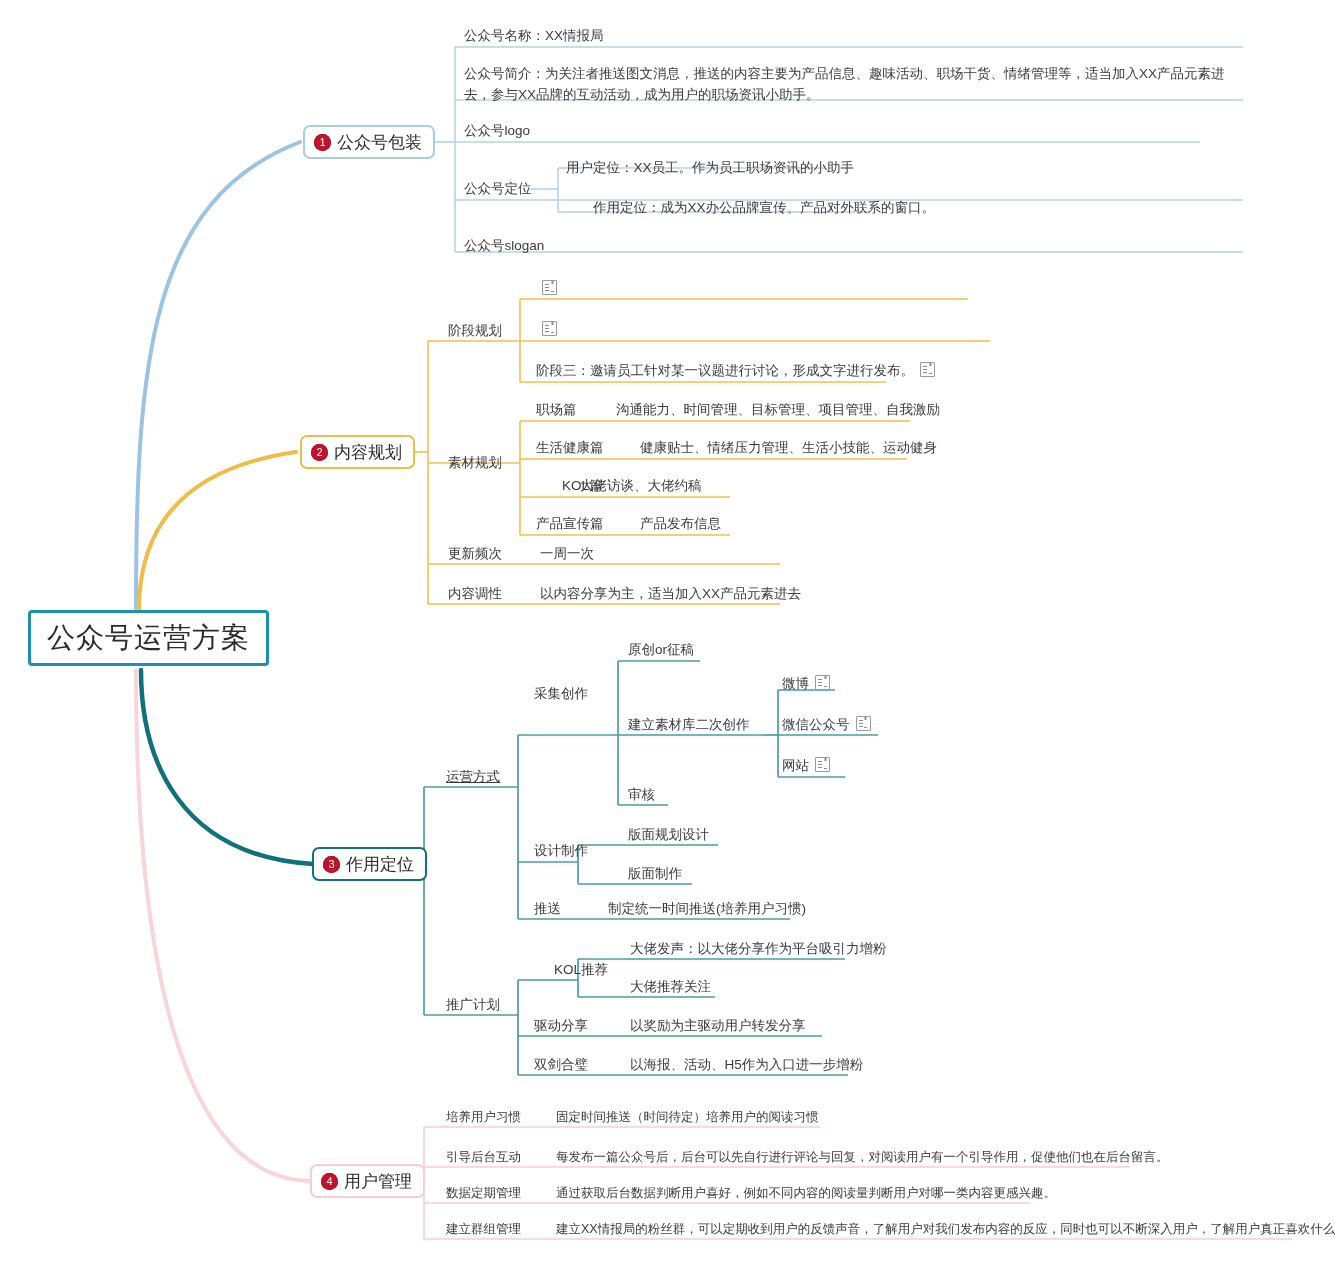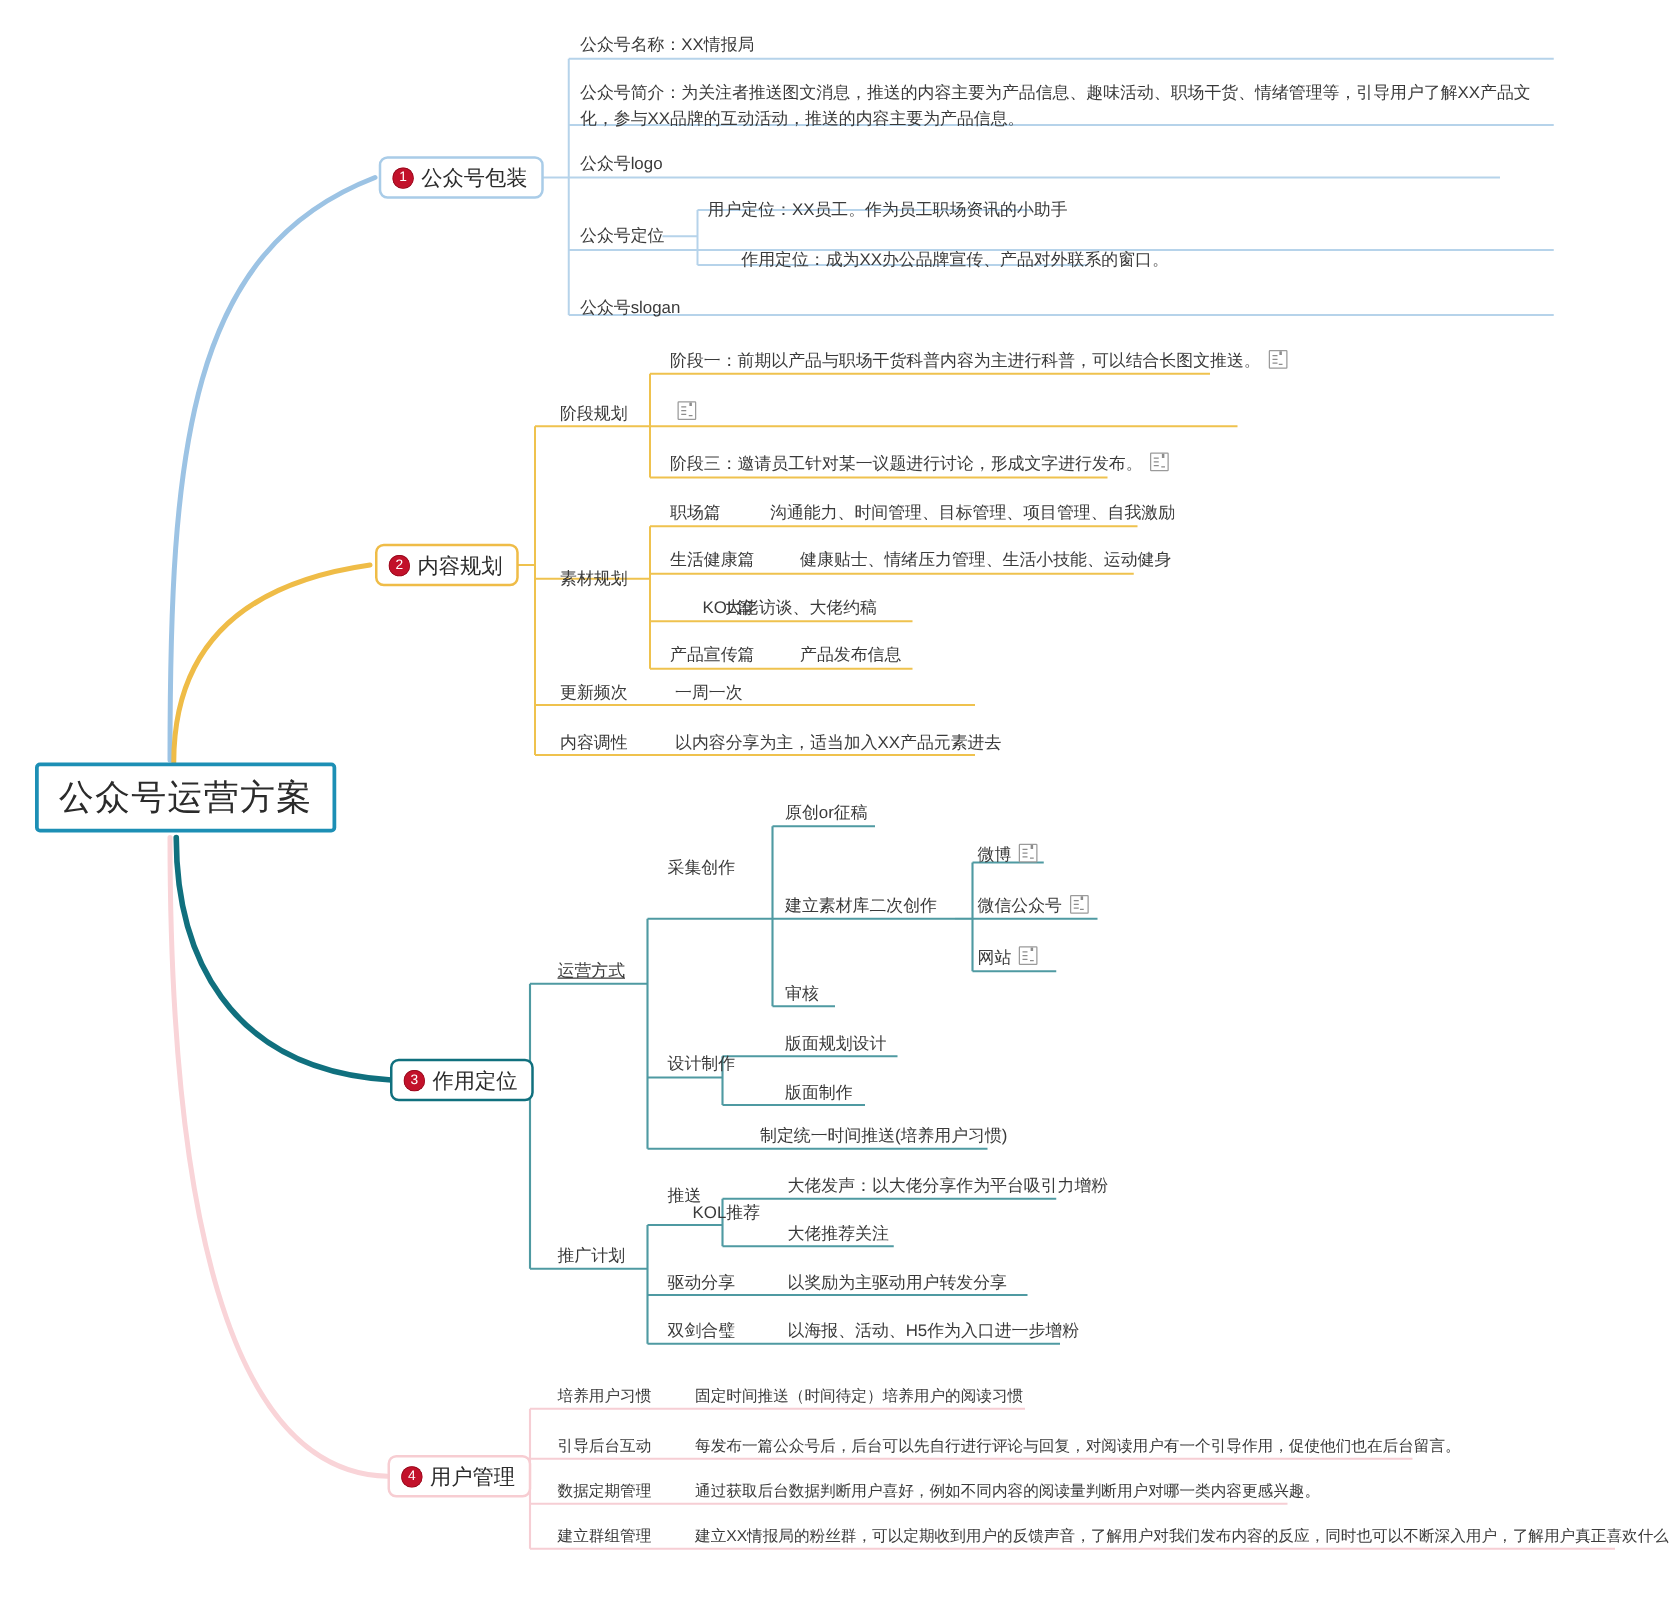--- a/index.html
+++ b/index.html
@@ -227,36 +227,36 @@
     <span>作用定位</span>
   </div>
 
   <div class="node branch-node b4" style="left:310px;top:1164px;">
     <span class="badge">4</span>
     <span>用户管理</span>
   </div>
 
   <div class="lbl" style="left:464px;top:26px;">公众号名称：XX情报局</div>
 
-  <div class="lbl wrap" style="left:464px;top:64px;width:775px;">公众号简介：为关注者推送图文消息，推送的内容主要为产品信息、趣味活动、职场干货、情绪管理等，引导用户了解XX产品文化，参与XX品牌的互动活动，推送的内容主要为产品信息。</div>
+  <div class="lbl wrap" style="left:464px;top:64px;width:775px;">公众号简介：为关注者推送图文消息，推送的内容主要为产品信息、趣味活动、职场干货、情绪管理等，适当加入XX产品元素进去，参与XX品牌的互动活动，成为用户的职场资讯小助手。</div>
 
   <div class="lbl" style="left:464px;top:121px;">公众号logo</div>
 
   <div class="lbl" style="left:464px;top:179px;text-align:right;">公众号定位</div>
 
   <div class="lbl" style="left:464px;top:236px;">公众号slogan</div>
 
   <div class="lbl" style="left:566px;top:158px;">用户定位：XX员工。作为员工职场资讯的小助手</div>
 
   <div class="lbl" style="left:593px;top:198px;">作用定位：成为XX办公品牌宣传、产品对外联系的窗口。</div>
 
   <div class="lbl" style="left:448px;top:321px;">阶段规划</div>
 
   <div class="lbl" style="left:536px;top:279px;">
-    <span>阶段一：前期以产品与职场干货科普内容为主进行科普，可以结合长图文推送。</span><span class="note-icon"></span>
+    <span class="note-icon"></span>
   </div>
   <div class="lbl" style="left:536px;top:320px;">
     <span class="note-icon"></span>
   </div>
   <div class="lbl" style="left:536px;top:361px;">
     <span>阶段三：邀请员工针对某一议题进行讨论，形成文字进行发布。</span><span class="note-icon"></span>
   </div>
 
   <div class="lbl" style="left:448px;top:453px;">素材规划</div>
 
@@ -295,21 +295,21 @@
   <div class="lbl" style="left:782px;top:756px;">
     <span>网站</span><span class="note-icon"></span>
   </div>
 
   <div class="lbl" style="left:628px;top:785px;">审核</div>
 
   <div class="lbl" style="left:534px;top:841px;">设计制作</div>
   <div class="lbl" style="left:628px;top:825px;">版面规划设计</div>
   <div class="lbl" style="left:628px;top:864px;">版面制作</div>
 
-  <div class="lbl" style="left:534px;top:899px;margin-top:48px;">推送</div>
+  <div class="lbl" style="left:534px;top:899px;">推送</div>
   <div class="lbl" style="left:608px;top:899px;">制定统一时间推送(培养用户习惯)</div>
 
   <div class="lbl" style="left:446px;top:995px;">推广计划</div>
 
   <div class="lbl" style="left:554px;top:960px;">KOL推荐</div>
   <div class="lbl" style="left:630px;top:939px;">大佬发声：以大佬分享作为平台吸引力增粉</div>
   <div class="lbl" style="left:630px;top:977px;">大佬推荐关注</div>
 
   <div class="lbl" style="left:534px;top:1016px;">驱动分享</div>
   <div class="lbl" style="left:630px;top:1016px;">以奖励为主驱动用户转发分享</div>

